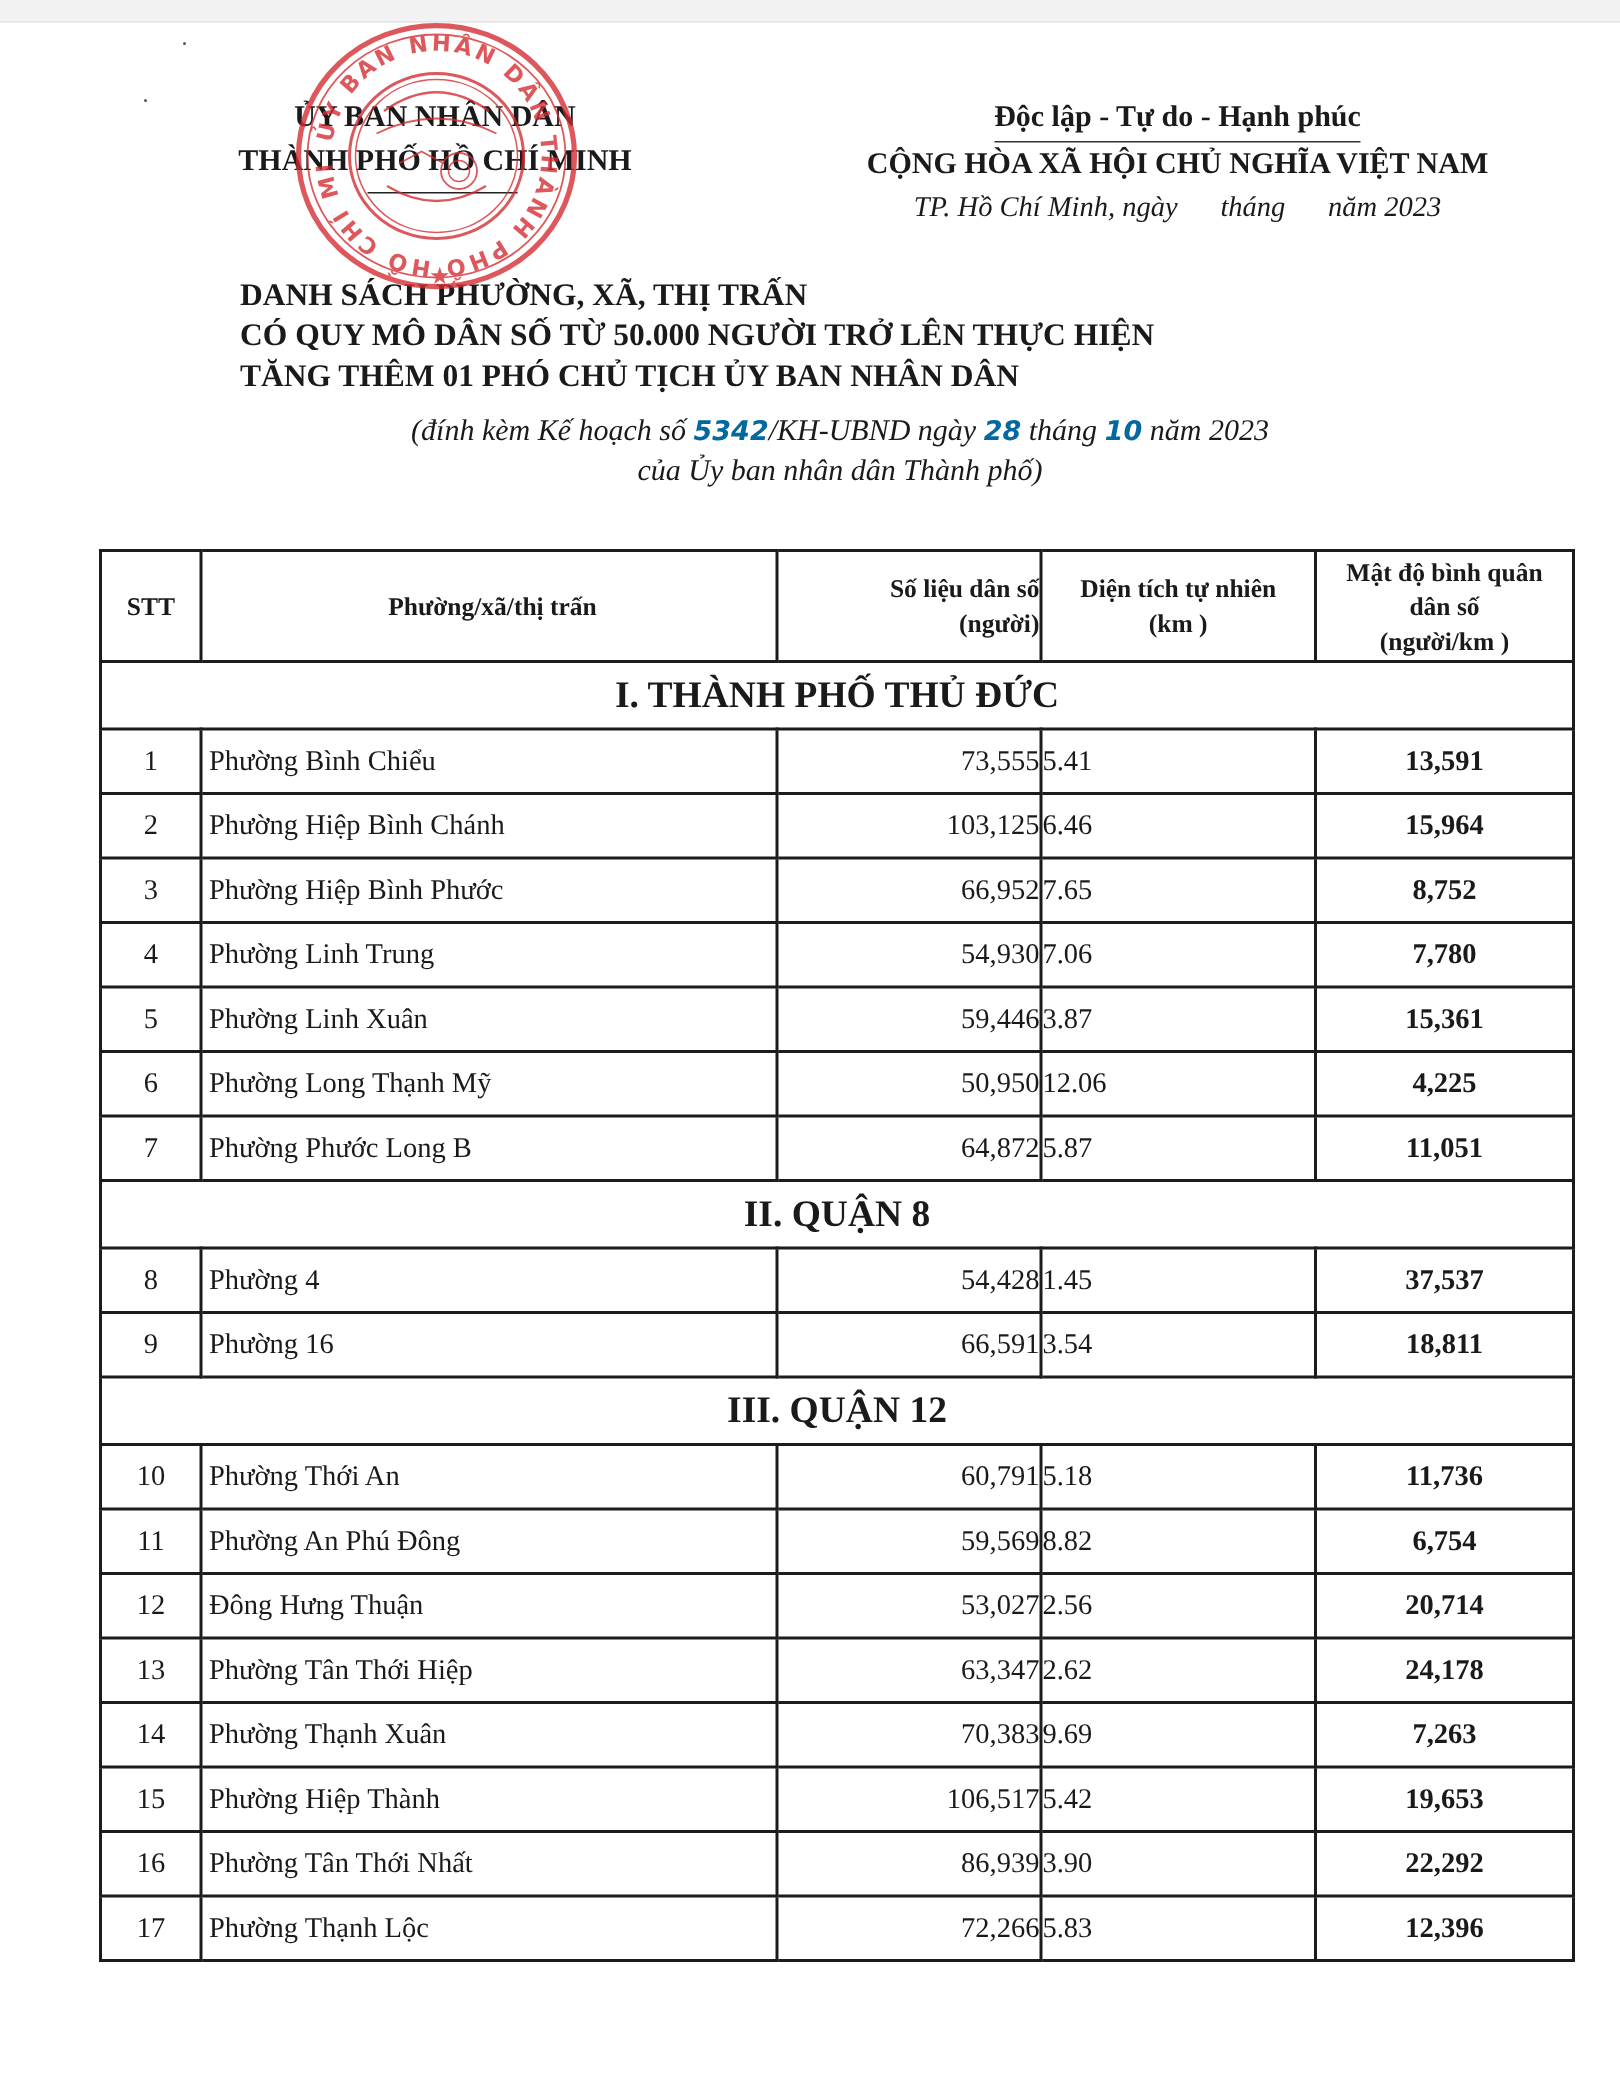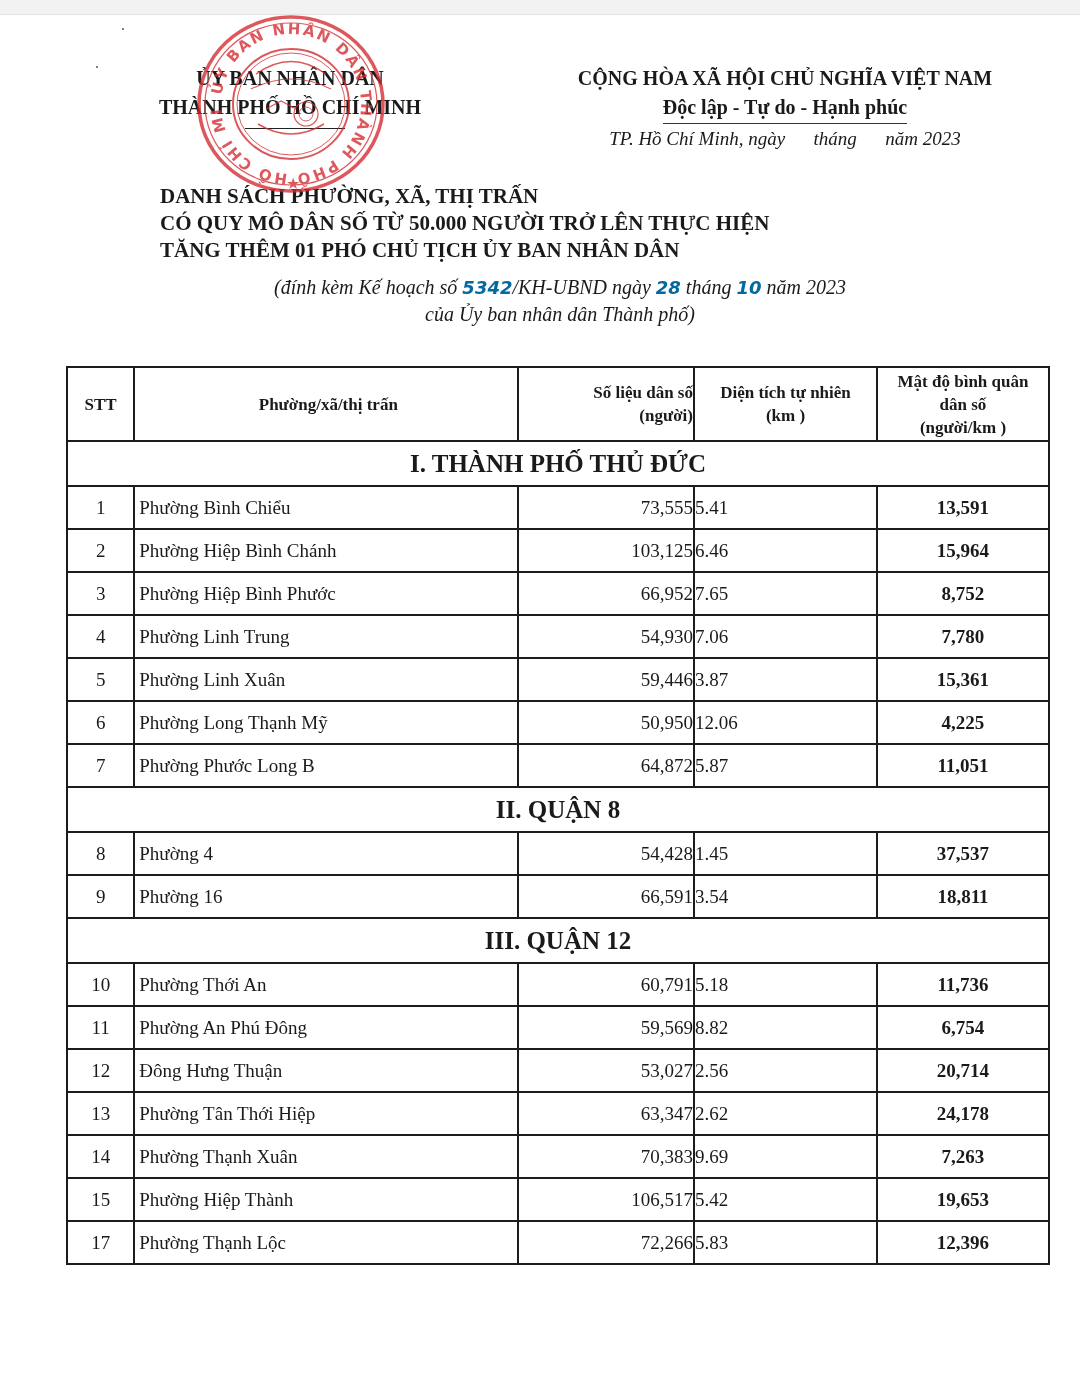--- a/index.html
+++ b/index.html
@@ -69,22 +69,22 @@
     <circle cx="110" cy="100" r="7" stroke-width="1"></circle>
     <path d="M70 95 l15 -8 l15 8" stroke-width="1.2"></path>
   </g>
   <text font-family="DejaVu Sans, sans-serif" font-weight="bold" font-size="15" fill="#d42a2f" letter-spacing="2">
     <textPath href="#ringPath" startOffset="2%">ỦY BAN NHÂN DÂN THÀNH PHỐ HỒ CHÍ MINH</textPath>
   </text>
   <text x="90" y="175" font-size="16" fill="#d42a2f" font-family="DejaVu Sans, sans-serif">★</text>
 </svg>
 
 <div class="nation">
+  <div><span class="motto">Độc lập - Tự do - Hạnh phúc</span></div>
   <div>CỘNG HÒA XÃ HỘI CHỦ NGHĨA VIỆT NAM</div>
-  <div><span class="motto">Độc lập - Tự do - Hạnh phúc</span></div>
 </div>
 <div class="dateline">TP. Hồ Chí Minh, ngày      tháng      năm 2023</div>
 
 <div class="title">
   <div>DANH SÁCH PHƯỜNG, XÃ, THỊ TRẤN</div>
   <div>CÓ QUY MÔ DÂN SỐ TỪ 50.000 NGƯỜI TRỞ LÊN THỰC HIỆN</div>
   <div>TĂNG THÊM 01 PHÓ CHỦ TỊCH ỦY BAN NHÂN DÂN</div>
 </div>
 
 <div class="subtitle">
@@ -223,20 +223,27 @@
         <td class="c-den">7,263</td>
       </tr>
       <tr class="row">
         <td class="c-stt">15</td>
         <td class="c-name">Phường Hiệp Thành</td>
         <td class="c-pop">106,517</td>
         <td class="c-area">5.42</td>
         <td class="c-den">19,653</td>
       </tr>
       <tr class="row">
+        <td class="c-stt">16</td>
+        <td class="c-name">Phường Tân Thới Nhất</td>
+        <td class="c-pop">86,939</td>
+        <td class="c-area">3.90</td>
+        <td class="c-den">22,292</td>
+      </tr>
+      <tr class="row">
         <td class="c-stt">17</td>
         <td class="c-name">Phường Thạnh Lộc</td>
         <td class="c-pop">72,266</td>
         <td class="c-area">5.83</td>
         <td class="c-den">12,396</td>
       </tr>
     </tbody>
 </table>
 
 </body></html>

